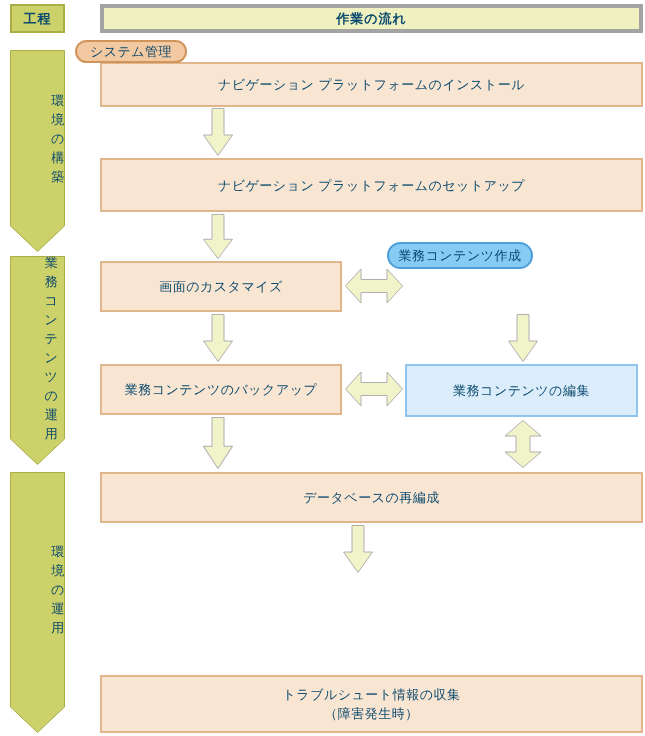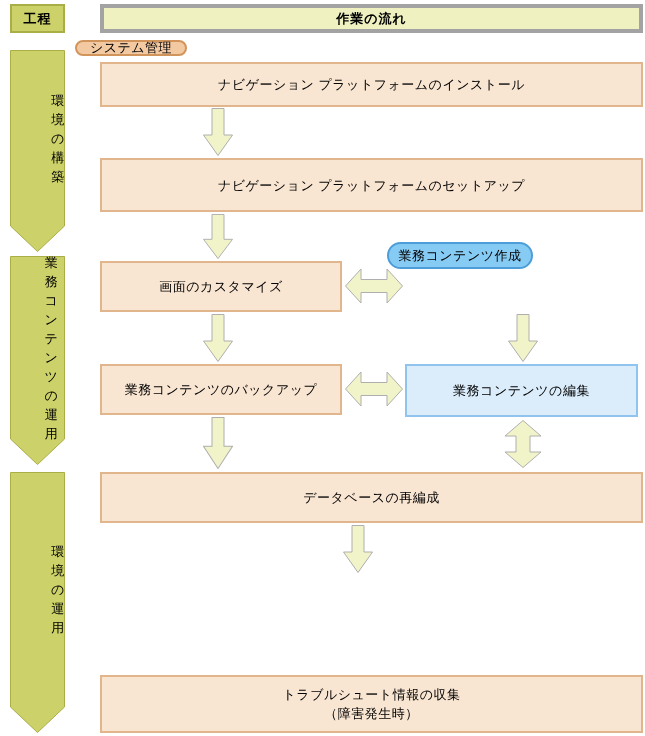--- a/index.html
+++ b/index.html
@@ -1,18 +1,18 @@
 <!DOCTYPE html>
 <html lang="ja"><head>
 <meta charset="utf-8">
 <style>
   html,body{margin:0;padding:0;background:#ffffff;}
   .canvas{
     position:relative;width:645px;height:736px;background:#ffffff;overflow:hidden;
-    font-family:"Liberation Sans","DejaVu Sans",sans-serif;color:#000000;
+    font-family:"Liberation Sans","DejaVu Sans",sans-serif;color:#0c4a6e;
   }
   .abs{position:absolute;box-sizing:border-box;}
   
   .olive-box{
     background:#ccd169;border:2px solid #a9ae46;
     display:flex;align-items:center;justify-content:center;
     font-size:13px;font-weight:bold;letter-spacing:1px;
   }
   .title-bar{
     background:#eff2c0;border:4px solid #a3a3a3;
@@ -48,21 +48,21 @@
   
   .arrow{z-index:0;}
   .arrow polygon{fill:#f1f3c9;stroke:#b0aeae;stroke-width:1;}
   .stage polygon{fill:#ccd169;stroke:#a9ae46;stroke-width:1;}
   
   .p-kotei{left:10px;top:4px;width:55px;height:29px;}
   .p-title{left:100px;top:4px;width:543px;height:29px;}
   .p-stage1{left:10px;top:50px;width:55px;height:202px;}
   .p-stage2{left:10px;top:256px;width:42px;height:209px;}
   .p-stage3{left:10px;top:472px;width:55px;height:261px;}
-  .p-badge-admin{left:75px;top:40px;width:112px;height:16px;}
+  .p-badge-admin{left:75px;top:40px;width:112px;height:23px;}
   .p-install{left:100px;top:62px;width:543px;height:45px;}
   .p-d1{left:203px;top:108px;width:30px;height:48px;}
   .p-setup{left:100px;top:158px;width:543px;height:54px;}
   .p-d2{left:203px;top:214px;width:30px;height:45px;}
   .p-customize{left:100px;top:261px;width:242px;height:51px;}
   .p-lr1{left:345px;top:266px;width:58px;height:40px;}
   .p-badge-blue{left:387px;top:242px;width:146px;height:27px;}
   .p-create{left:405px;top:261px;width:233px;height:51px;}
   .p-d3{left:203px;top:314px;width:30px;height:48px;}
   .p-d4{left:508px;top:314px;width:30px;height:48px;}

